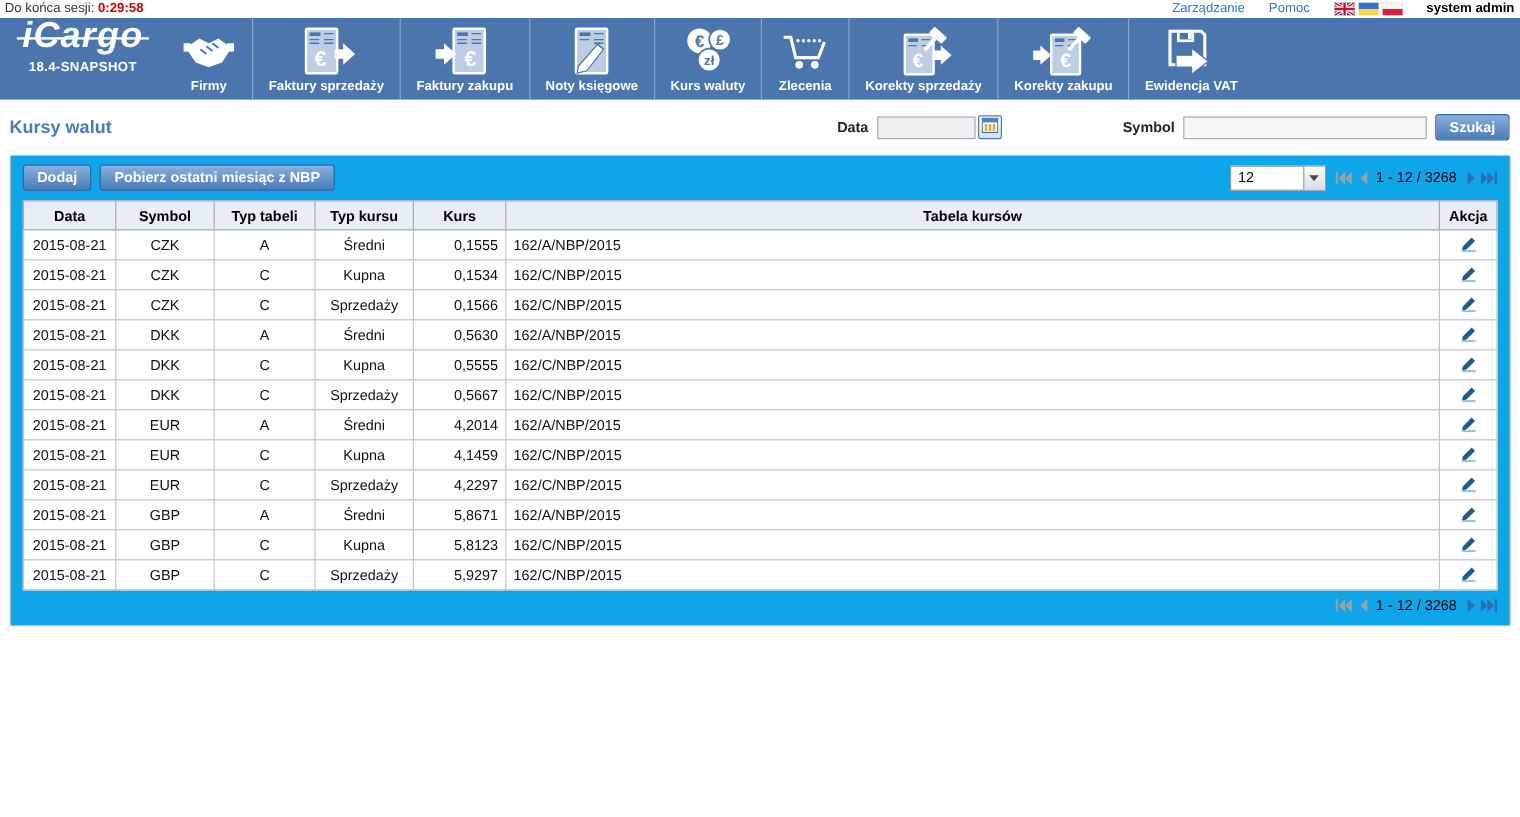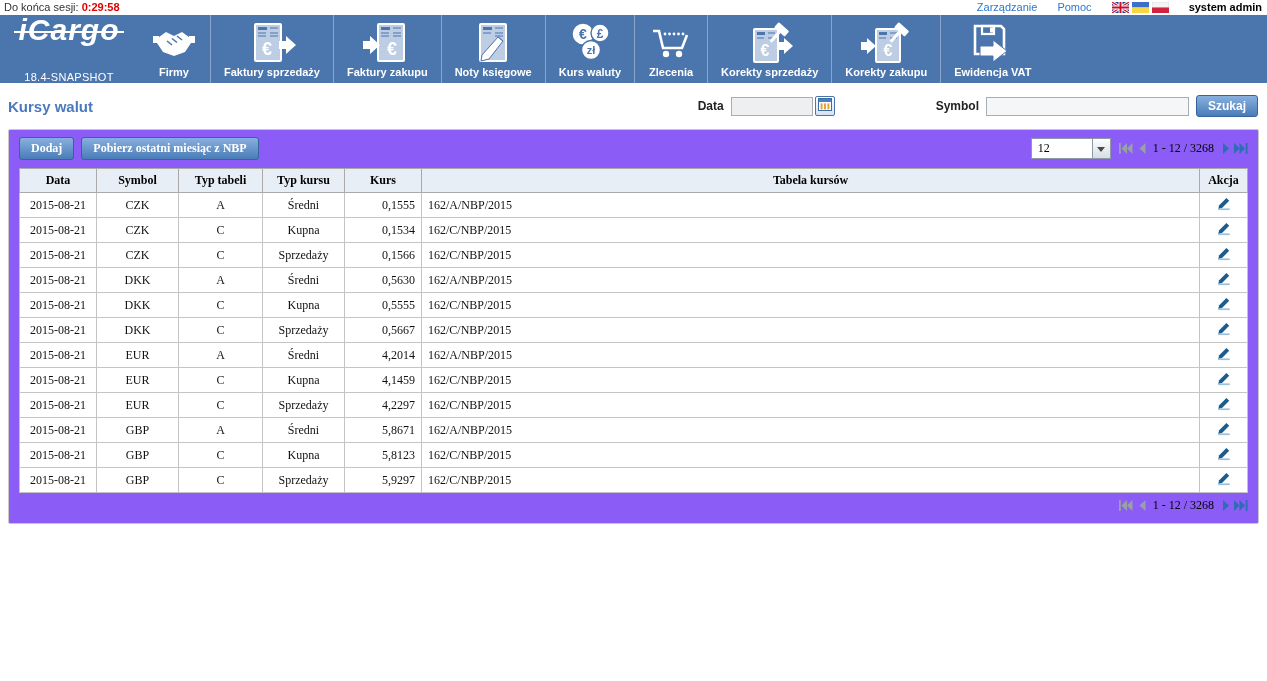--- a/index.html
+++ b/index.html
@@ -10,43 +10,43 @@
   .session-left { color:#333; }
   .timer { color:#e00000; font-weight:bold; }
   .session-right { display:flex; align-items:center; gap:20px; }
   .session-link { color:#2a77cf; cursor:pointer; text-decoration:none; }
   .flags { display:flex; align-items:center; gap:3px; }
   .flag svg { display:block; }
   .user-name { font-weight:bold; color:#000; }
 
   
   .navbar { background:#4a75ad; height:68px; display:flex; align-items:stretch; }
-  .logo-block { width:138px; display:flex; flex-direction:column; align-items:center; justify-content:space-between; color:#fff; flex:none; cursor:pointer; }
+  .logo-block { width:138px; display:flex; flex-direction:column; align-items:center; justify-content:flex-start; color:#fff; flex:none; cursor:pointer; }
   .logo-text { font-size:30px; font-weight:bold; letter-spacing:1px; line-height:1; position:relative; font-style:italic; }
   .logo-text::after { content:""; position:absolute; left:-4px; right:-4px; top:16px; height:2px; background:#fff; }
-  .logo-version { font-size:11px; font-weight:normal; margin-top:5px; letter-spacing:0.3px; }
+  .logo-version { font-size:11px; font-weight:bold; margin-top:5px; letter-spacing:0.3px; }
   .nav-items { display:flex; }
   .nav-item { display:flex; flex-direction:column; align-items:center; justify-content:flex-end; padding:3px 13px 5px; color:#fff; cursor:pointer; }
   .nav-item.sep { border-left:1px solid rgba(255,255,255,0.35); }
   .nav-icon { height:44px; display:flex; align-items:center; justify-content:center; }
   .nav-label { font-size:11px; font-weight:bold; white-space:nowrap; margin-top:1px; }
 
   
   .toolbar { display:flex; align-items:center; padding:12px 9px 10px 8px; }
   .page-title { color:#4a7abd; font-size:15px; font-weight:bold; white-space:nowrap; }
   .toolbar-fields { margin-left:auto; display:flex; align-items:center; }
   .field-label { font-weight:bold; margin-right:7px; color:#222; }
   .input { height:19px; border:1px solid #a5adb5; font-family:inherit; font-size:12px; padding:0 4px; }
   .input-data { width:82px; background:#edeff1; }
   .cal-btn { width:20px; height:20px; margin-left:2px; border:1px solid #4a76ae; border-radius:2px; background:linear-gradient(#ffffff,#d4e2f2); display:flex; align-items:center; justify-content:center; cursor:pointer; margin-right:101px; }
   .input-symbol { width:203px; background:#f4f6f8; margin-right:7px; }
   .btn { background:linear-gradient(#88b0de,#4a7cb8); border:1px solid #35639b; color:#fff; font-weight:bold; font-size:12px; padding:3px 11px; border-radius:3px; cursor:pointer; font-family:inherit; white-space:nowrap; }
 
   
-  .panel { margin:2px 8px 0; background:#8b5cf6; border:1px solid #c9c9c9; border-radius:2px; padding:7px 10px 10px;font-family:Liberation Serif, serif; }
+  .panel { margin:2px 8px 0; background:#0ea5e9; border:1px solid #c9c9c9; border-radius:2px; padding:7px 10px 10px; }
   .panel-top { display:flex; align-items:center; margin-bottom:8px; }
   .btn-group { display:flex; gap:7px; }
   .pager { margin-left:auto; display:flex; align-items:center; gap:4px; }
   .pager-text { font-size:12px; color:#000; padding:0 2px; }
   .pg-btn { display:flex; align-items:center; cursor:pointer; }
   .page-size-select { width:80px; height:21px; border:1px solid #8f9aa6; background:#fff; position:relative; display:flex; align-items:center; padding-left:6px; margin-right:4px; cursor:pointer; }
   .select-arrow { position:absolute; right:0; top:0; bottom:0; width:18px; border-left:1px solid #8f9aa6; background:linear-gradient(#fdfdfd,#d8dee5); display:flex; align-items:center; justify-content:center; }
 
   
   table.grid { width:100%; border-collapse:collapse; background:#fff; border:1px solid #9e9e9e; }

